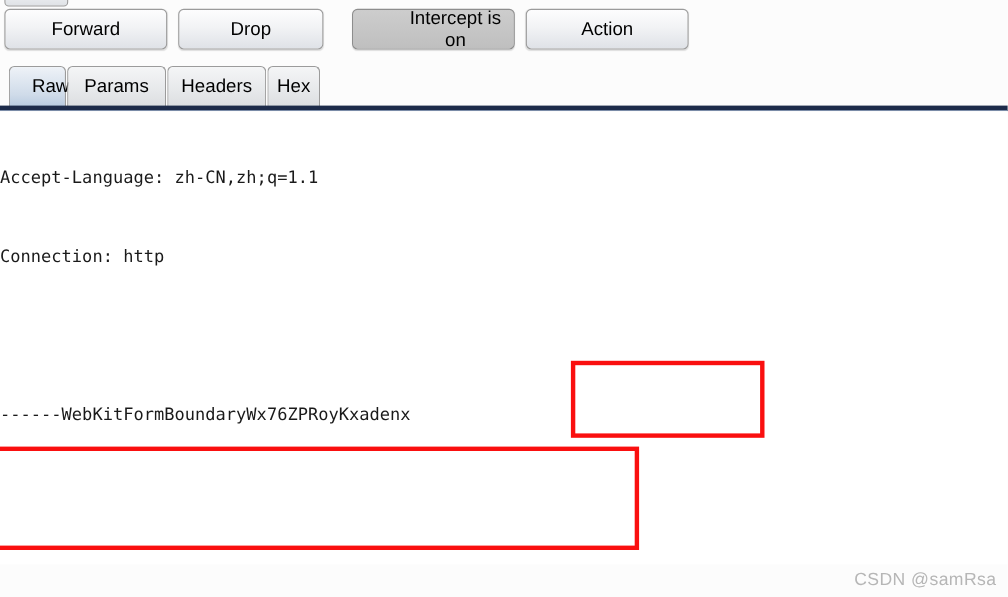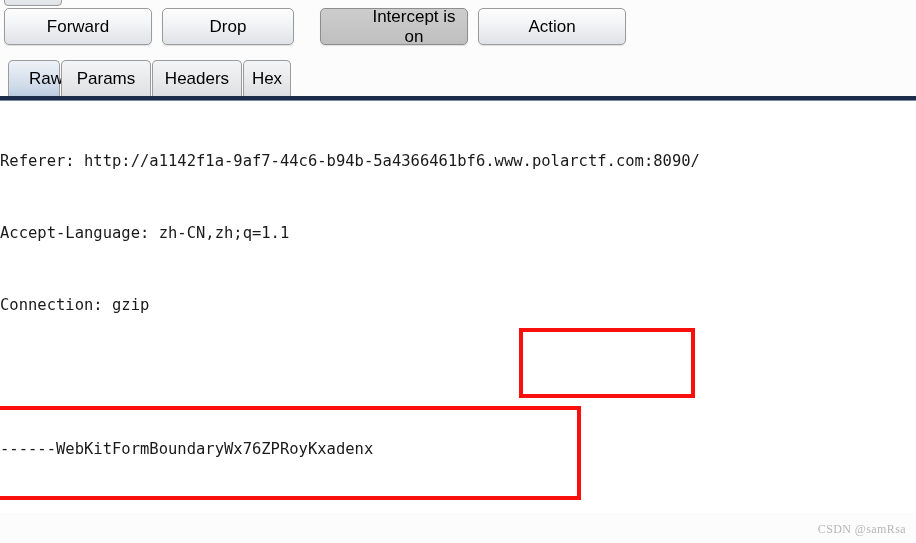--- a/index.html
+++ b/index.html
@@ -153,22 +153,22 @@
     pointer-events: none;
   }
   #annot-filename { left: 519px; top: 227px; width: 176px; height: 70px; }
   #annot-htaccess { left: -6px;  top: 305px; width: 587px; height: 94px; }
 
   
   #watermark {
     position: absolute;
     right: 10px;
     bottom: 6px;
-    font-family: Liberation Serif, serif;
-    font-size: 12px;
+    font-family: Liberation Sans, sans-serif;
+    font-size: 16px;
     color: #b6b6b6;
     letter-spacing: 0.4px;
   }
 </style>
 </head>
 <body>
 
 <div id="app-window">
 
   <div id="partial-top-button"></div>
@@ -183,23 +183,22 @@
   <div id="tabstrip">
     <div class="tab active" id="tab-raw">Raw</div>
     <div class="tab" id="tab-headers">Headers</div>
     <div class="tab" id="tab-params">Params</div>
     <div class="tab" id="tab-hex">Hex</div>
   </div>
   <div id="tab-separator"></div>
 
   <div id="message-body">
     <div id="raw-text">
-      <span class="ln">Referer: http://a1142f1a-9af7-44c6-b94b-5a4366461bf6.www.polarctf.com:8090/</span>
       <span class="ln">Accept-Language: zh-CN,zh;q=1.1</span>
-      <span class="ln">Connection: gzip</span>
+      <span class="ln">Connection: http</span>
       <span class="ln"> </span>
       <span class="ln">------WebKitFormBoundaryWx76ZPRoyKxadenx</span>
       
       
       
       
       
       
       
       

